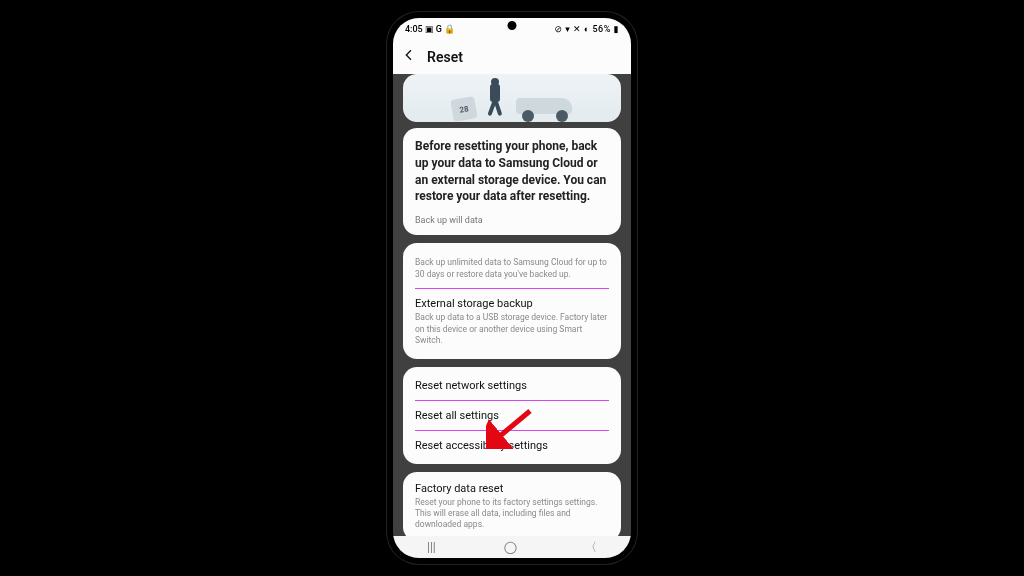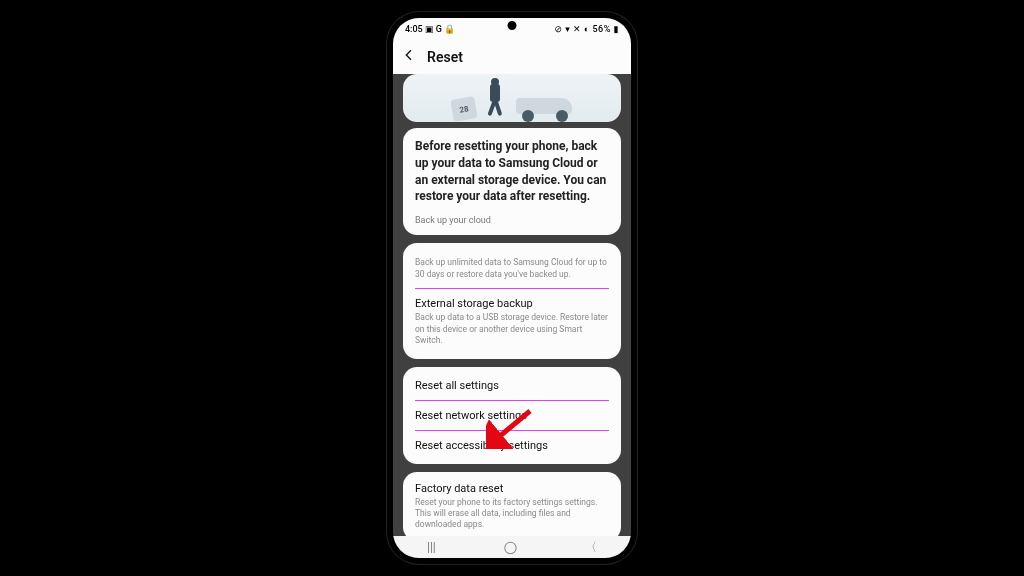--- a/index.html
+++ b/index.html
@@ -162,39 +162,39 @@
         <div class="body"></div>
         <div class="wheel" style="left:6px"></div>
         <div class="wheel" style="right:4px"></div>
       </div>
     </div>
 
     <div class="content">
 
       <div class="card">
         <div class="info-text">Before resetting your phone, back up your data to Samsung Cloud or an external storage device. You can restore your data after resetting.</div>
-        <div class="info-link">Back up your cloud</div>
+        <div class="info-link">Back up will data</div>
       </div>
 
       <div class="card" style="padding-top:4px;padding-bottom:4px;">
         <div class="item">
           <div class="item-desc">Back up unlimited data to Samsung Cloud for up to 30 days or restore data you've backed up.</div>
         </div>
         <div class="item">
           <div class="item-title">External storage backup</div>
-          <div class="item-desc">Back up data to a USB storage device. Restore later on this device or another device using Smart Switch.</div>
+          <div class="item-desc">Back up data to a USB storage device. Factory later on this device or another device using Smart Switch.</div>
         </div>
       </div>
 
       <div class="card" style="padding-top:4px;padding-bottom:4px;">
         <div class="item">
+          <div class="item-title">Reset network settings</div>
+        </div>
+        <div class="item">
           <div class="item-title">Reset all settings</div>
-        </div>
-        <div class="item">
-          <div class="item-title">Reset network settings</div>
         </div>
         <div class="item">
           <div class="item-title">Reset accessibility settings</div>
         </div>
       </div>
 
       <div class="card" style="padding-top:6px;padding-bottom:6px;">
         <div class="item" style="padding:4px 0;">
           <div class="item-title">Factory data reset</div>
           <div class="item-desc">Reset your phone to its factory settings settings. This will erase all data, including files and downloaded apps.</div>

